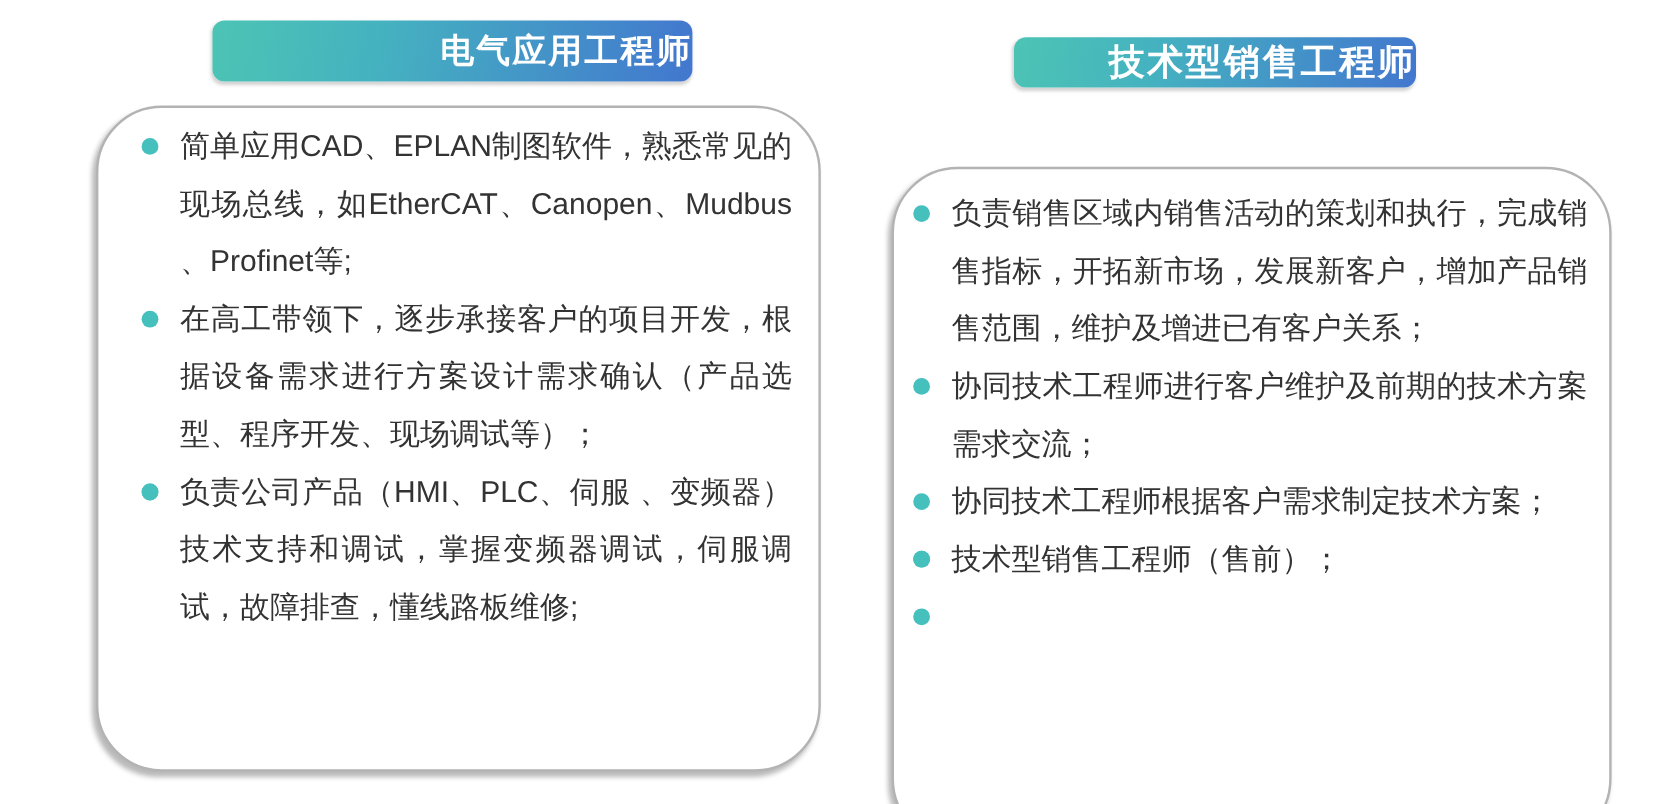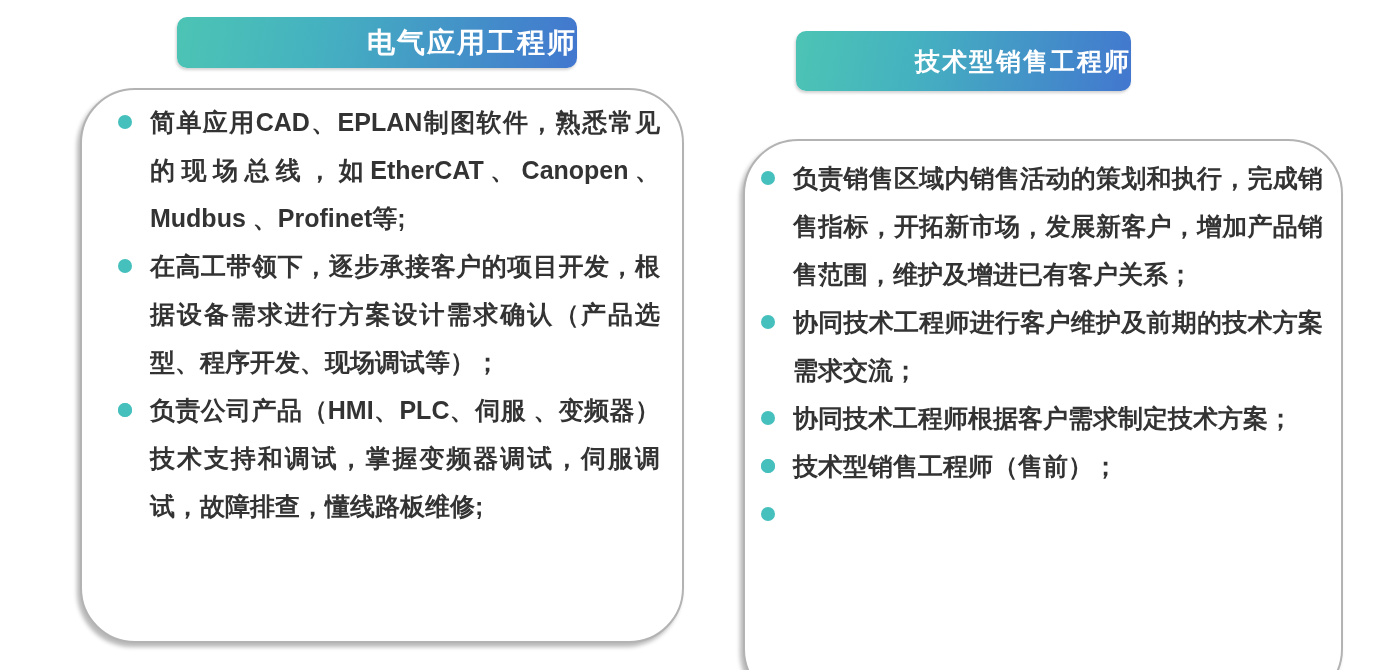--- a/index.html
+++ b/index.html
@@ -14,21 +14,21 @@
     position:absolute;
     background:linear-gradient(100deg,#4cc4b4 0%,#45b2c0 35%,#4277cf 100%);
     border-radius:10px;
     color:#ffffff;
     font-weight:bold;
     display:flex;align-items:center;justify-content:flex-end;
     letter-spacing:2px;
     box-shadow:-1px 2px 3px rgba(0,0,0,0.18);
   }
   .banner.left{ left:177px; top:17px; width:400px; height:51px; font-size:28px; }
-  .banner.right{ left:796px; top:31px; width:335px; height:60px; font-size:25px; }
+  .banner.right{ left:845px; top:31px; width:335px; height:42px; font-size:30px; }
   .card{
     position:absolute;
     background:#ffffff;
     border:2px solid #b3b3b3;
     border-radius:55px;
     box-shadow:-3px 4px 4px rgba(0,0,0,0.28);
     box-sizing:border-box;
   }
   .card.left{ left:80px; top:88px; width:604px; height:555px; padding:8px 22px 8px 36px; }
   .card.right{ left:743px; top:95px; width:600px; height:565px; padding:13px 18px 8px 16px;margin-top:44px; }
@@ -36,21 +36,20 @@
     list-style:none;
     margin:0;padding:0;
     color:#333333;
     font-size:25px;
     line-height:48px;
     text-align:justify;
   }
   ul.bullets li{
     position:relative;
     padding-left:32px;
-    font-weight:bold;
   }
   .dot{
     position:absolute;
     left:0;top:17px;
     width:14px;height:14px;
     border-radius:50%;
     background:#45c0bd;
   }
 </style>
 </head>

